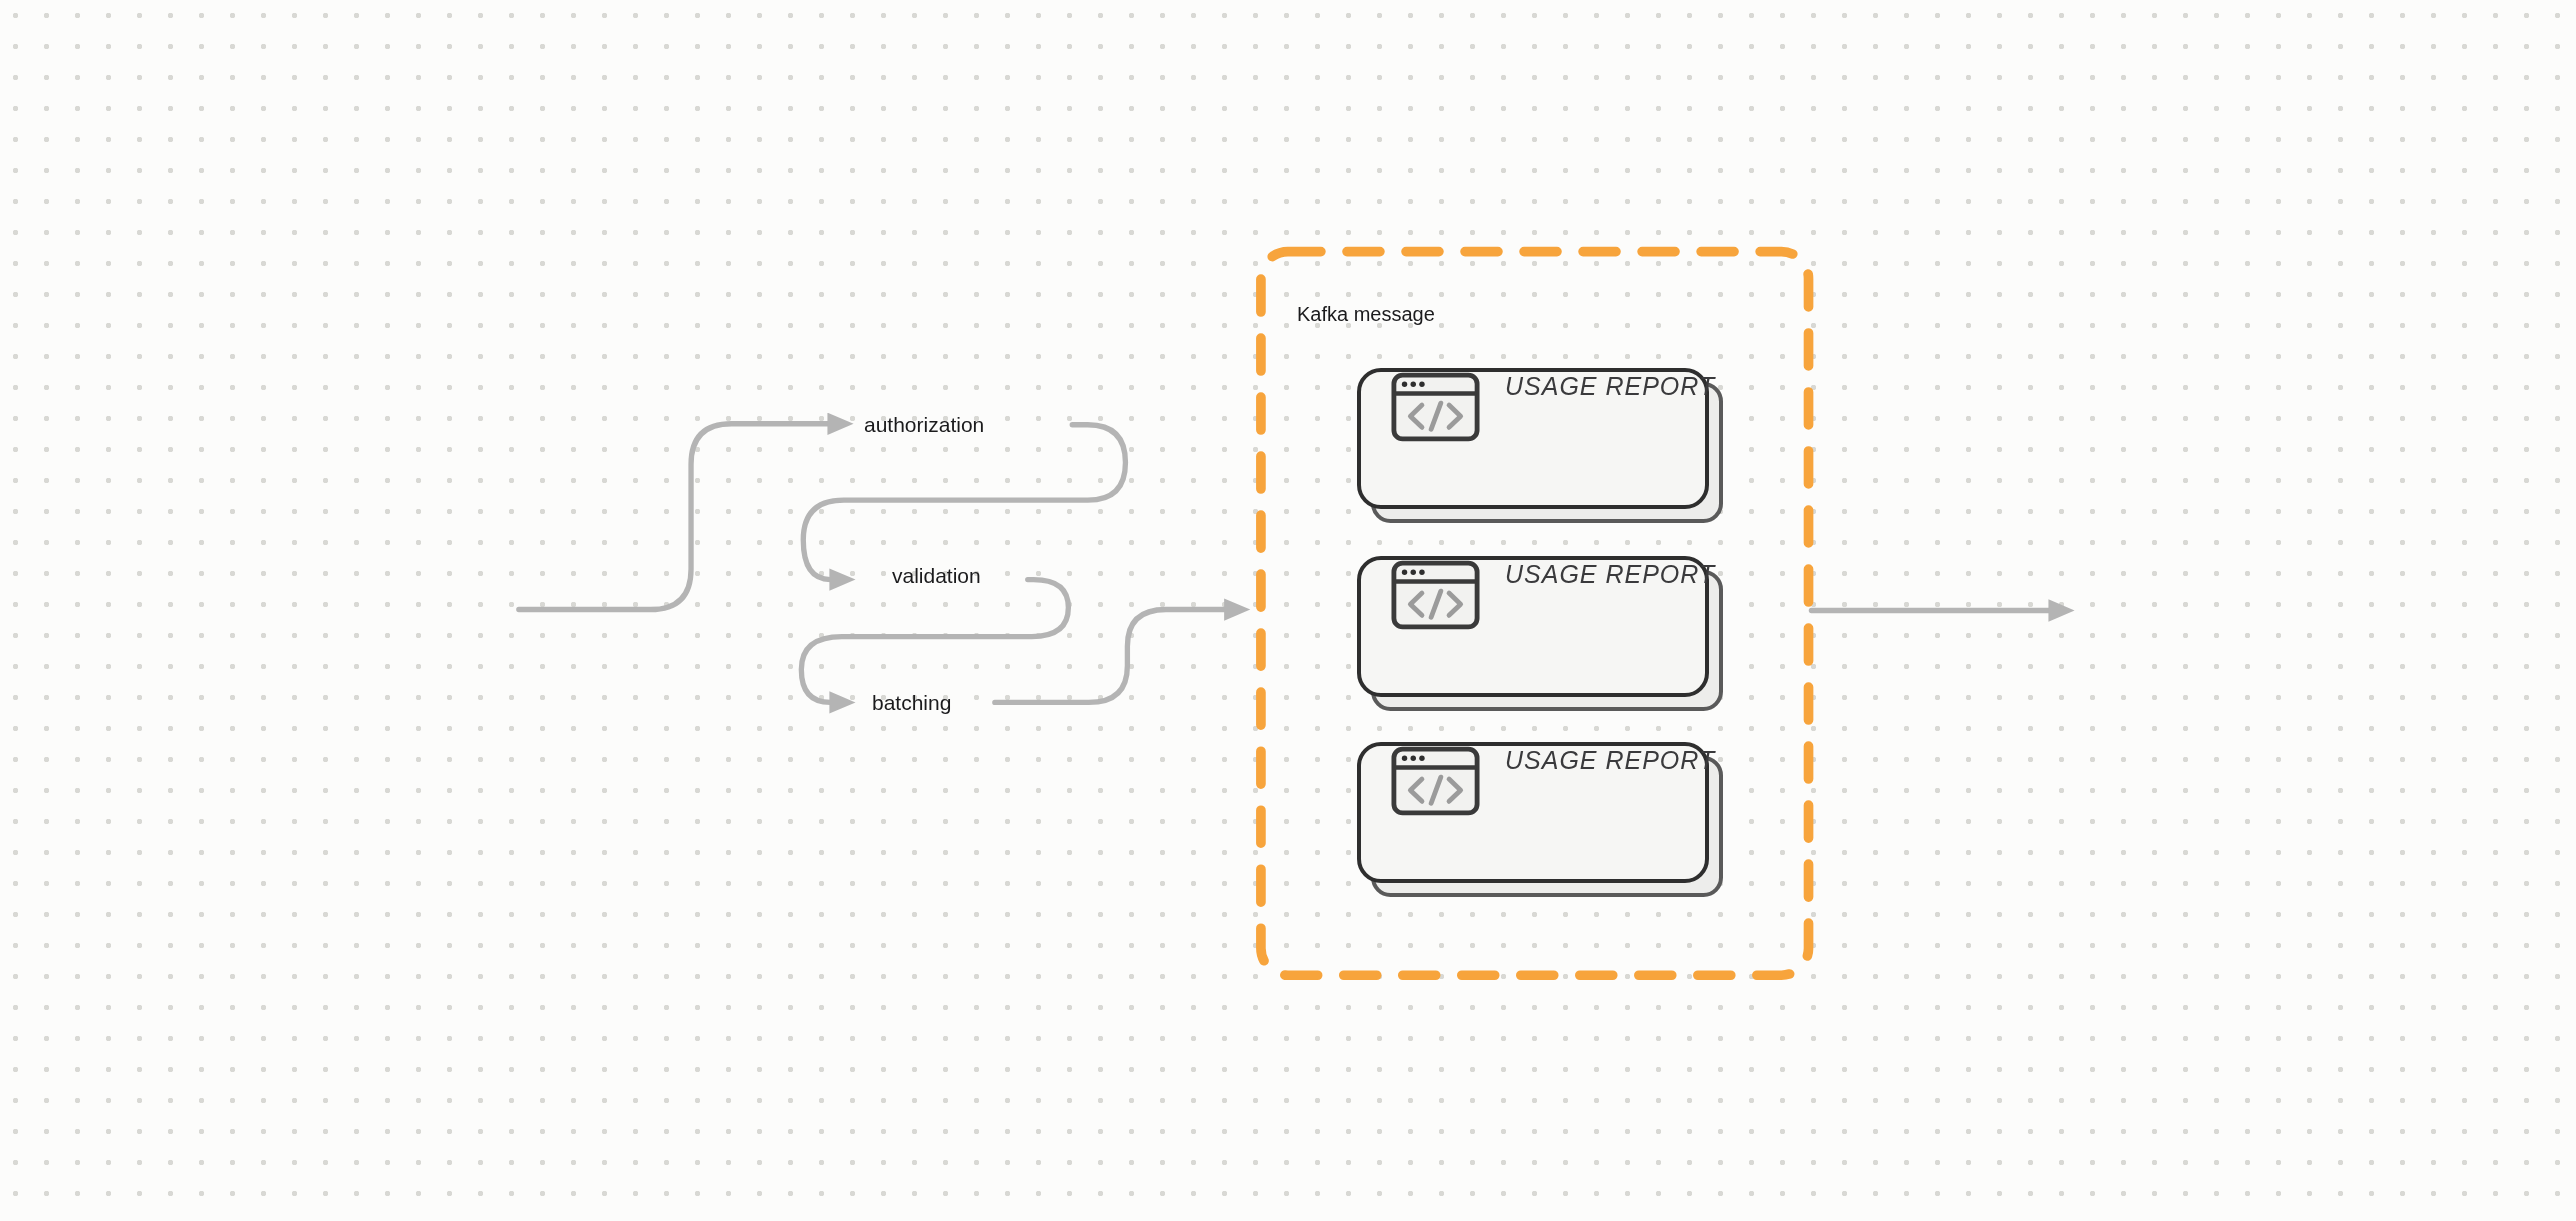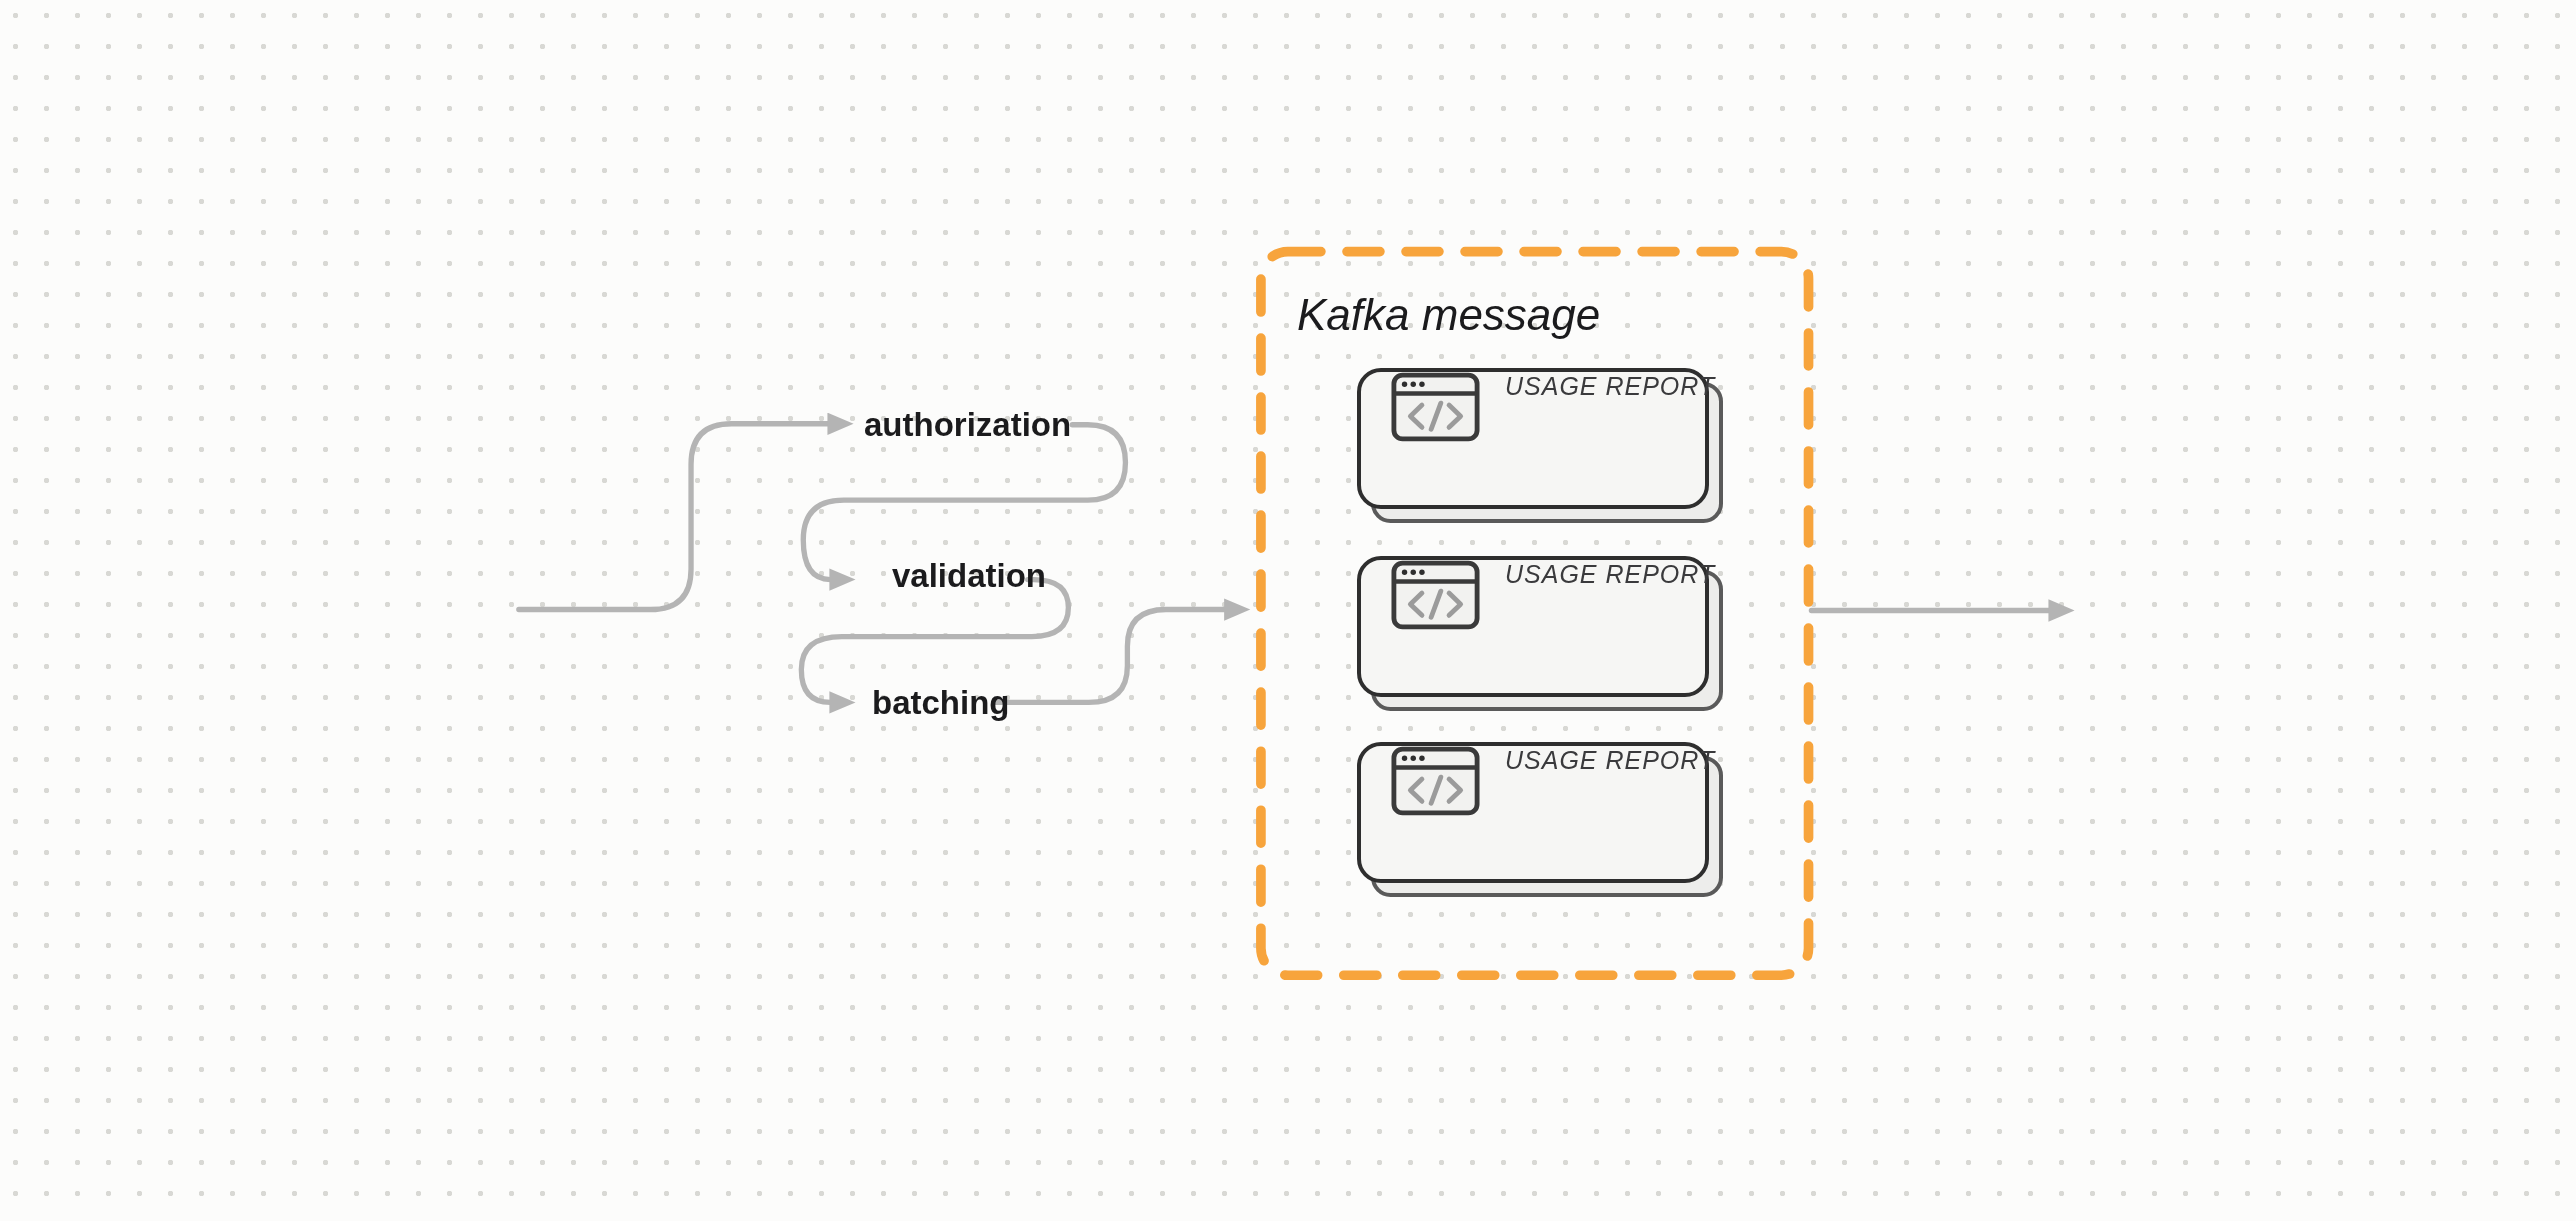--- a/index.html
+++ b/index.html
@@ -28,31 +28,31 @@
   .node-label{
     font-size:23px;letter-spacing:1.5px;color:var(--text_gray);
     font-weight:500;white-space:nowrap;
   }
   .node-usage .node-label{margin-top:9.7px;}
   .node-kafka .node-label{margin-top:21px;font-size:27px;letter-spacing:2.4px;color:#3F3F3F;}
 
   
   .step{
     position:absolute;left:864px;
-    font-size:33px;font-weight:700;color:#1B1B1D;
+    font-size:21px;font-weight:400;color:#1B1B1D;
     line-height:39px;white-space:nowrap;
   }
   .step-auth{top:405px;}
   .step-valid{top:556px;margin-left:28px;}
   .step-batch{top:683px;margin-left:8px;}
 
   
   .group-title{
     position:absolute;left:1297px;top:296px;
-    font-size:44px;font-weight:500;color:#1B1B1D;line-height:37px;white-space:nowrap;font-style:italic;
+    font-size:20px;font-weight:500;color:#1B1B1D;line-height:37px;white-space:nowrap;
   }
   .card-wrap{position:absolute;left:1357px;width:352px;height:141px;}
   .card-wrap.c1{top:368px;} .card-wrap.c2{top:556px;} .card-wrap.c3{top:742px;}
   .card-shadow{
     position:absolute;left:13.5px;top:13.5px;right:-13.5px;bottom:-13.5px;
     background:#EDEDEB;border:4.8px solid #5A5A5A;border-radius:19.4px;box-sizing:border-box;
   }
   .card{
     position:absolute;inset:0;
     background:var(--node_fill);

